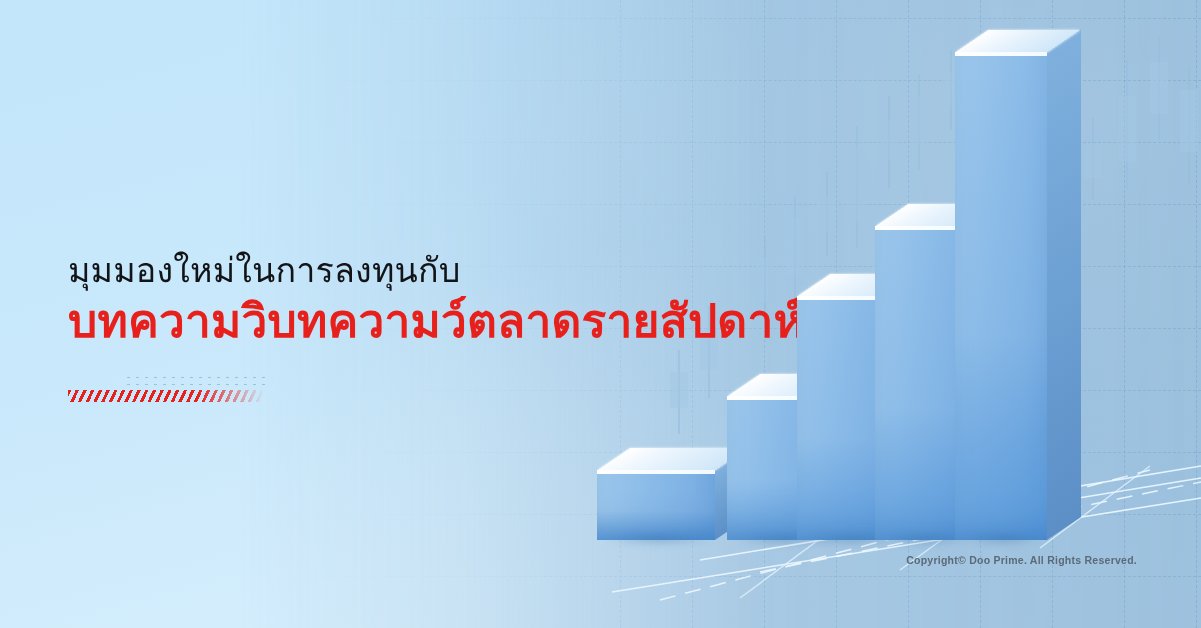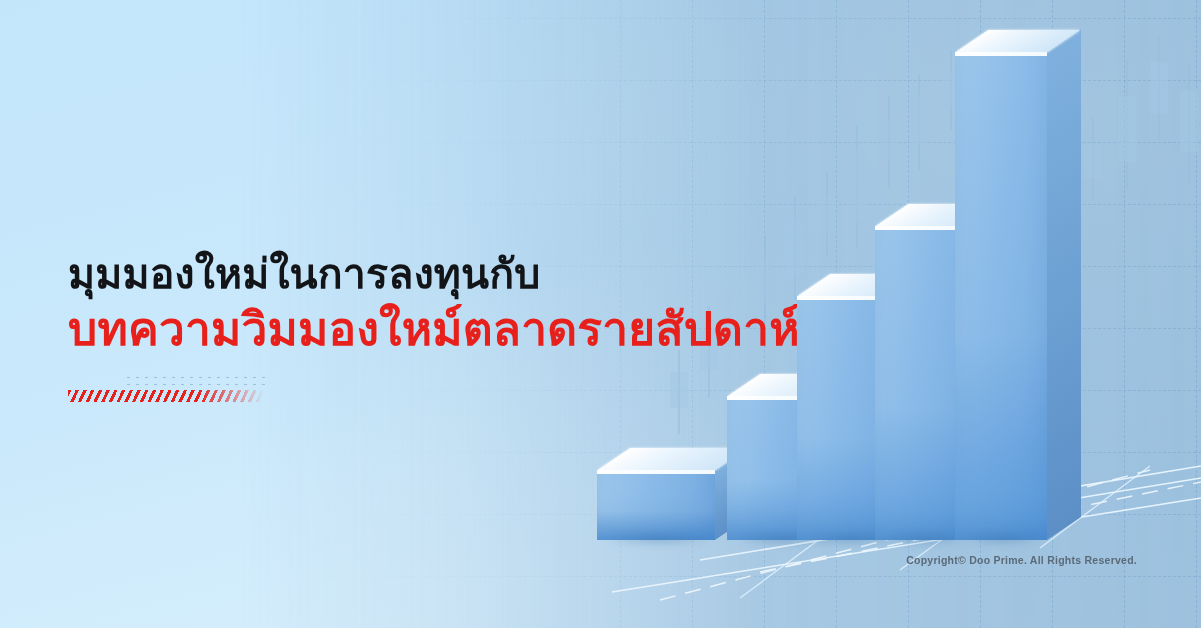--- a/index.html
+++ b/index.html
@@ -91,21 +91,21 @@
   .logo-mark{ width:52px; height:56px; display:block; }
   .logo-word{
     font-size:42px; font-weight:700; letter-spacing:-1px;
     color:#0c0c0c; line-height:1; position:relative; top:1px;
     font-family:"Liberation Sans", sans-serif;
   }
   .logo-word .dot{ color:#e8201c; }
 
   .headline{ position:absolute; left:68px; top:250px; width:760px; }
   .headline .l1{
-    font-size:41px; font-weight:700; color:#121417;
+    font-size:34px; font-weight:400; color:#121417;
     line-height:1.18; letter-spacing:.2px;
     font-family:"Liberation Sans", sans-serif;
   }
   .headline .l2{
     font-size:46px; font-weight:700; color:#e8201c;
     line-height:1.2; letter-spacing:.2px; margin-top:4px;
     font-family:"Liberation Sans", sans-serif;
   }
 
   .accent{ position:absolute; left:68px; top:374px; width:200px; height:28px; }
@@ -270,21 +270,21 @@
         <div class="front"></div>
         <div class="glow"></div>
         <div class="cap" style="top: 0px;"></div>
         <div class="shadow"></div>
       </div>
     </div>
 
 
   <div class="headline">
     <div class="l1">มุมมองใหม่ในการลงทุนกับ</div>
-    <div class="l2">บทความวิมมองใหม์ตลาดรายสัปดาห์</div>
+    <div class="l2">บทความวิบทความว์ตลาดรายสัปดาห์</div>
   </div>
 
   <div class="accent">
     <div class="dots"></div>
     <div class="stripes"></div>
   </div>
 
   <div class="copyright">Copyright© Doo Prime. All Rights Reserved.</div>
 
 </div>

